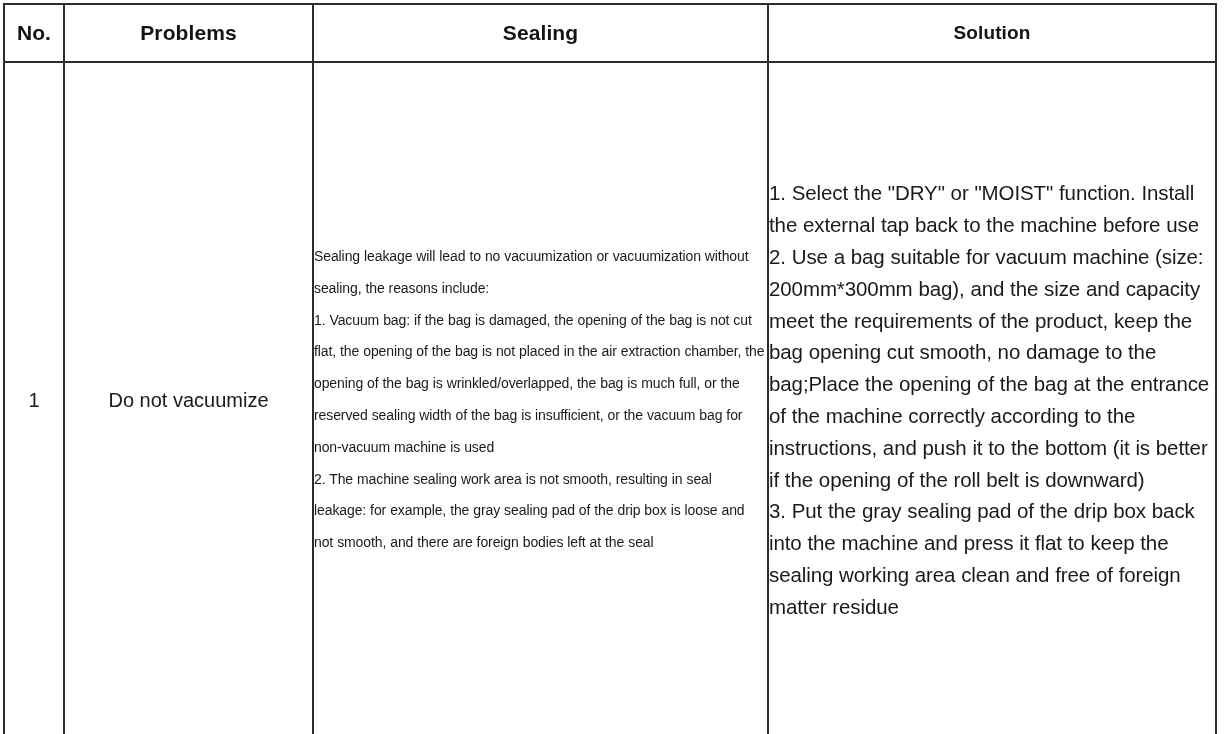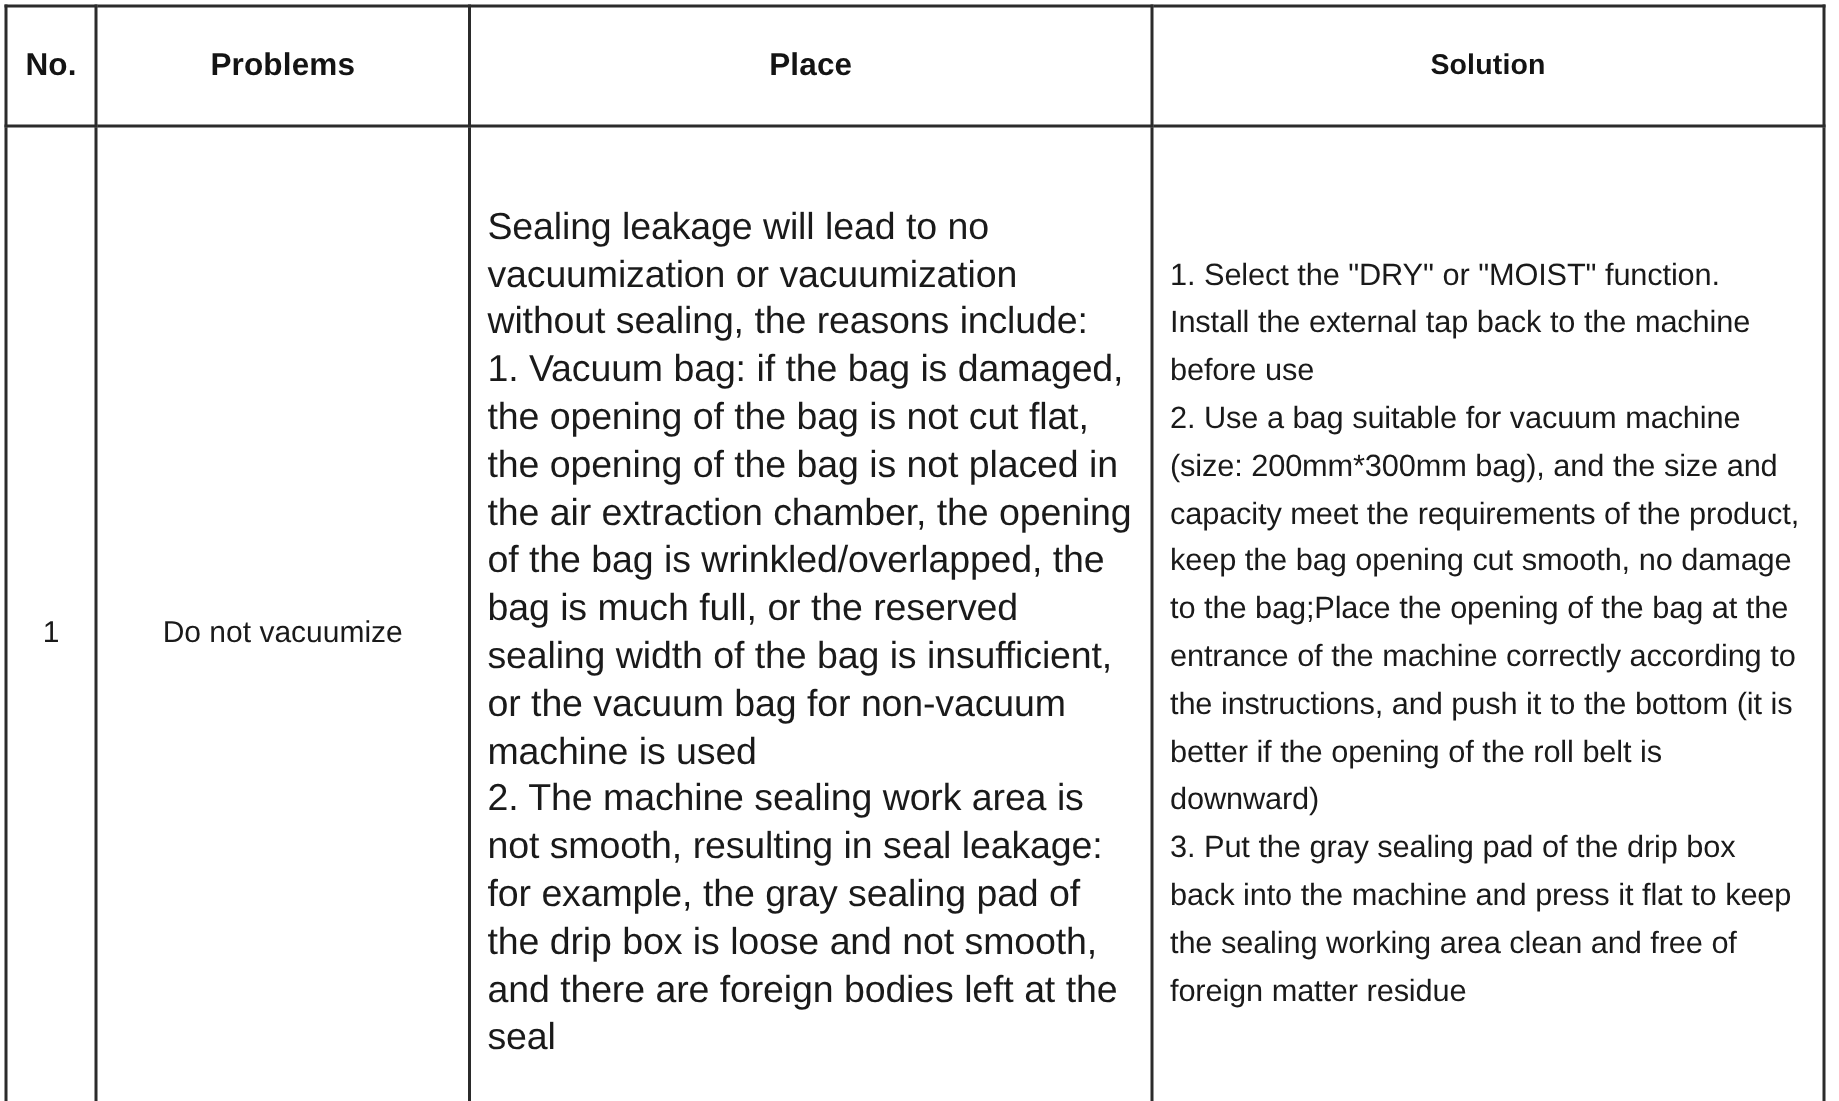--- a/index.html
+++ b/index.html
@@ -32,21 +32,21 @@
     border-collapse: collapse;
     table-layout: fixed;
     background: #ffffff;
   }
 
   table.trouble-table td,
   table.trouble-table th {
     border: 2px solid #2b2b2b;
     background: #ffffff;
     vertical-align: middle;
-    padding: 11px;
+    padding: 0;
   }
 
   
   col.col-no       { width: 60px; }
   col.col-problems { width: 249px; }
   col.col-causes   { width: 455px; }
   col.col-solution { width: 448px; }
 
   
   thead th {
@@ -79,21 +79,21 @@
     vertical-align: middle;
     font-size: 20px;
     color: #1a1a1a;
     padding: 0 6px;
   }
   td.cell-text {
     padding: 12px 8px 10px 9px;
   }
 
   .para {
-    font-size: 25px;
+    font-size: 14px;
     line-height: 31.8px;
     color: #1a1a1a;
     white-space: pre-wrap;
     word-spacing: 0.2px;
     letter-spacing: -0.1px;
     margin: 0;
   }
   .para.solution-para {
     font-size: 20.5px;
     line-height: 31.8px;
@@ -112,21 +112,21 @@
       <col class="col-no">
       <col class="col-problems">
       <col class="col-causes">
       <col class="col-solution">
     </colgroup>
 
     <thead>
       <tr>
         <th class="h-no">No.</th>
         <th class="h-problems">Problems</th>
-        <th class="h-causes">Place</th>
+        <th class="h-causes">Sealing</th>
         <th class="h-solution">Solution</th>
       </tr>
     </thead>
 
     <tbody>
       <tr class="data-row">
         <td class="cell-no">1</td>
         <td class="cell-problem">Do not vacuumize</td>
         <td class="cell-text">
           <p class="para">Sealing leakage will lead to no vacuumization or vacuumization without sealing, the reasons include:

